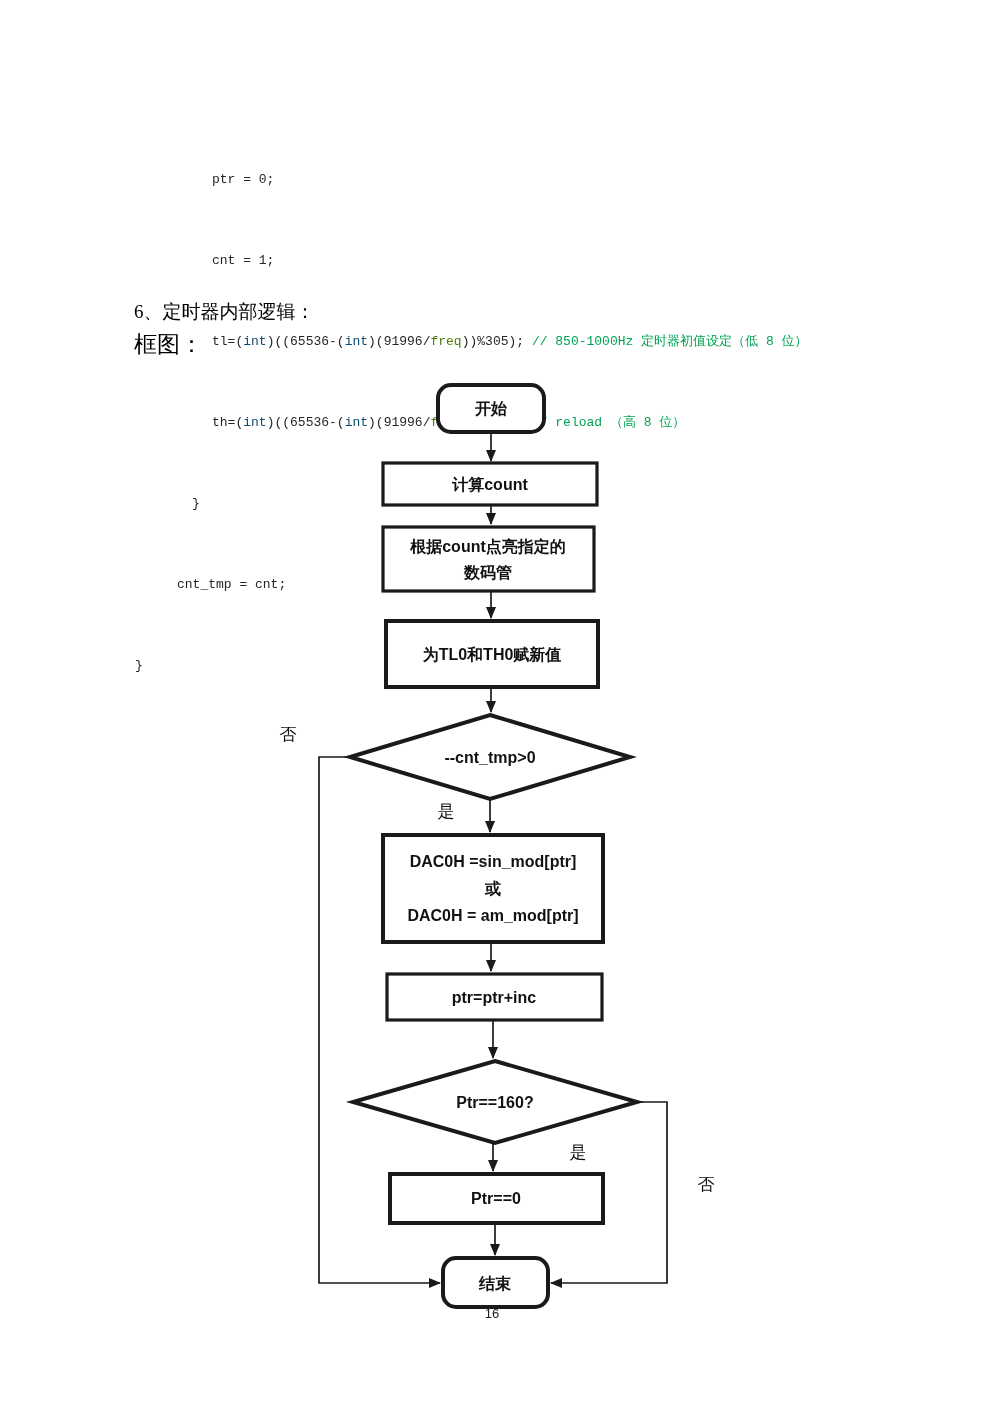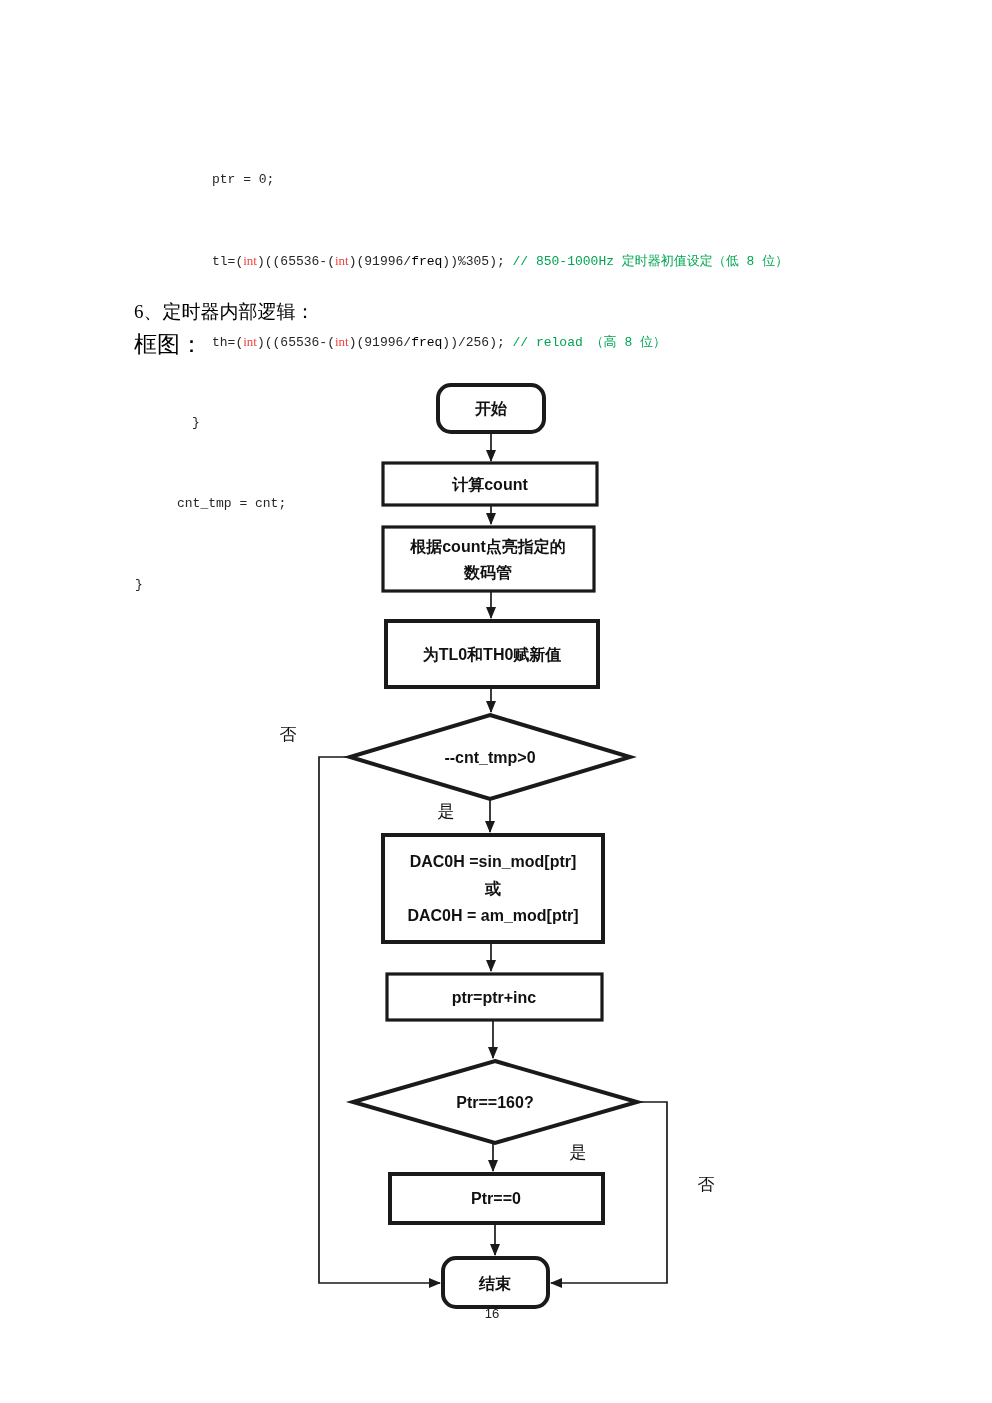--- a/index.html
+++ b/index.html
@@ -4,41 +4,42 @@
 <style>
   html,body{margin:0;padding:0;background:#ffffff;}
   .page{position:relative;width:848px;height:1403px;background:#ffffff;overflow:hidden;
         font-family:"Liberation Serif",serif;color:#111;}
   .code-block{position:absolute;left:135px;top:112px;font-family:"Liberation Mono",monospace;
               font-size:13px;line-height:27px;color:#262626;white-space:pre;}
   .code-line{height:27px;}
   .pad-a{padding-left:77px;}
   .pad-b{padding-left:57px;}
   .pad-c{padding-left:42px;}
-  .kw{color:#ef4444;font-family:Liberation Serif, serif;}
-  .idf{color:#000000;}
+  .kw{color:#0c4a6e;}
+  .idf{color:#4d7c0f;}
   .cmt{color:#00a551;margin-top:40px;}
   .section-heading{position:absolute;left:134px;top:299px;font-size:19px;font-weight:normal;color:#000;}
   .subheading{position:absolute;left:134px;top:329px;font-size:23px;color:#000;}
   .flowchart{position:absolute;left:0;top:0;}
   .shape{fill:#ffffff;stroke:#1a1a1a;}
   .sw-thick{stroke-width:4px;}
   .sw-med{stroke-width:3.2px;}
   .conn{fill:none;stroke:#1a1a1a;stroke-width:1.7px;}
   .node-label{font-family:"Liberation Sans",sans-serif;font-size:16px;font-weight:600;fill:#111;}
   .branch-label{font-family:"Liberation Serif",serif;font-size:17px;fill:#111;}
   .pageno{font-family:"Liberation Sans",sans-serif;font-size:13px;fill:#222;}
 </style>
 </head>
 <body>
 
 <div class="page">
 
   <div class="code-block">
     <div class="code-line pad-a"><span>ptr = 0;</span></div>
+    <div class="code-line pad-a"><span>cnt = 1;</span></div>
     <div class="code-line pad-a"><span>tl=(</span><span class="kw">int</span><span>)((65536-(</span><span class="kw">int</span><span>)(91996/</span><span class="idf">freq</span><span>))%305); </span><span class="cmt">// 850-1000Hz 定时器初值设定（低 8 位）</span></div>
     <div class="code-line pad-a"><span>th=(</span><span class="kw">int</span><span>)((65536-(</span><span class="kw">int</span><span>)(91996/</span><span class="idf">freq</span><span>))/256); </span><span class="cmt">// reload （高 8 位）</span></div>
     <div class="code-line pad-b"><span>}</span></div>
     <div class="code-line pad-c"><span>cnt_tmp = cnt;</span></div>
     <div class="code-line"><span>}</span></div>
   </div>
 
   <div class="section-heading">6、定时器内部逻辑：</div>
   <div class="subheading">框图：</div>
 

